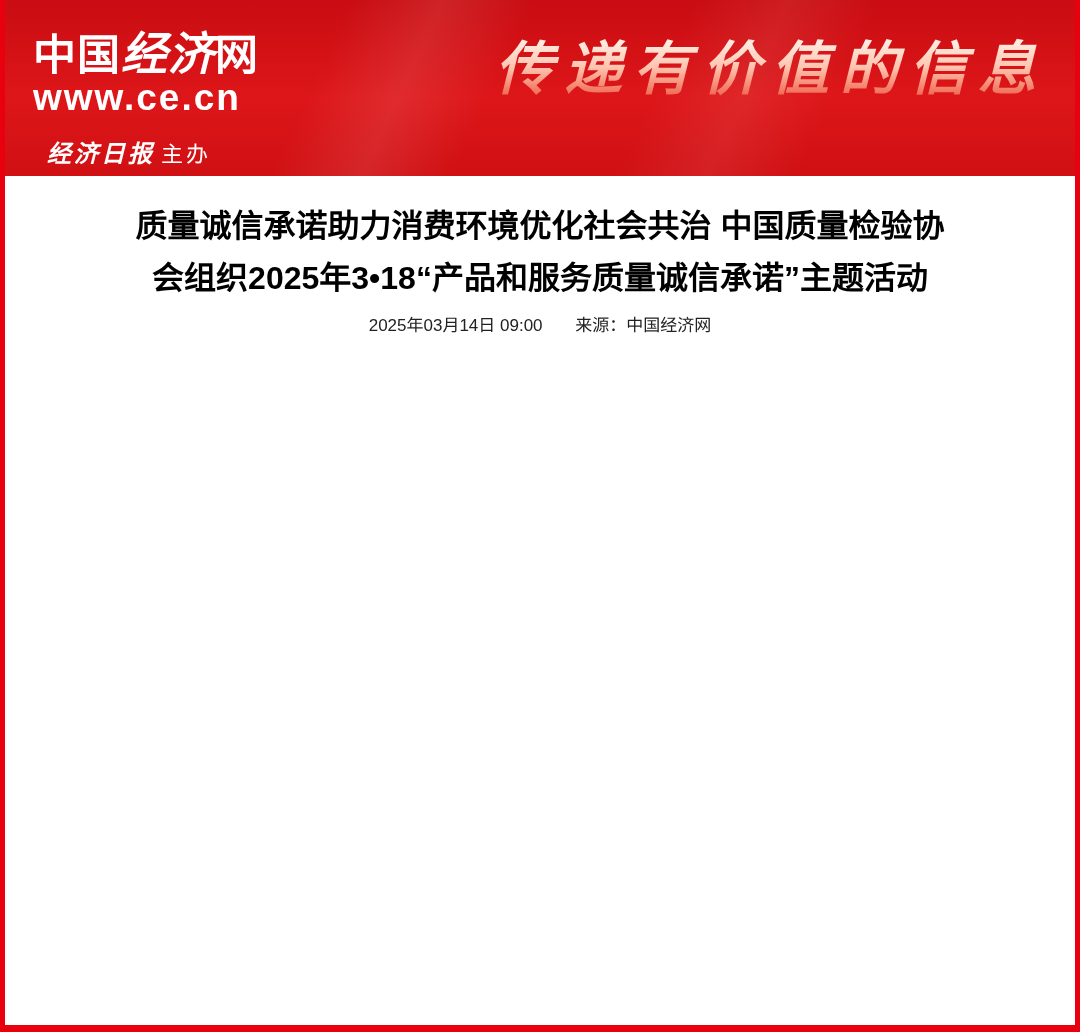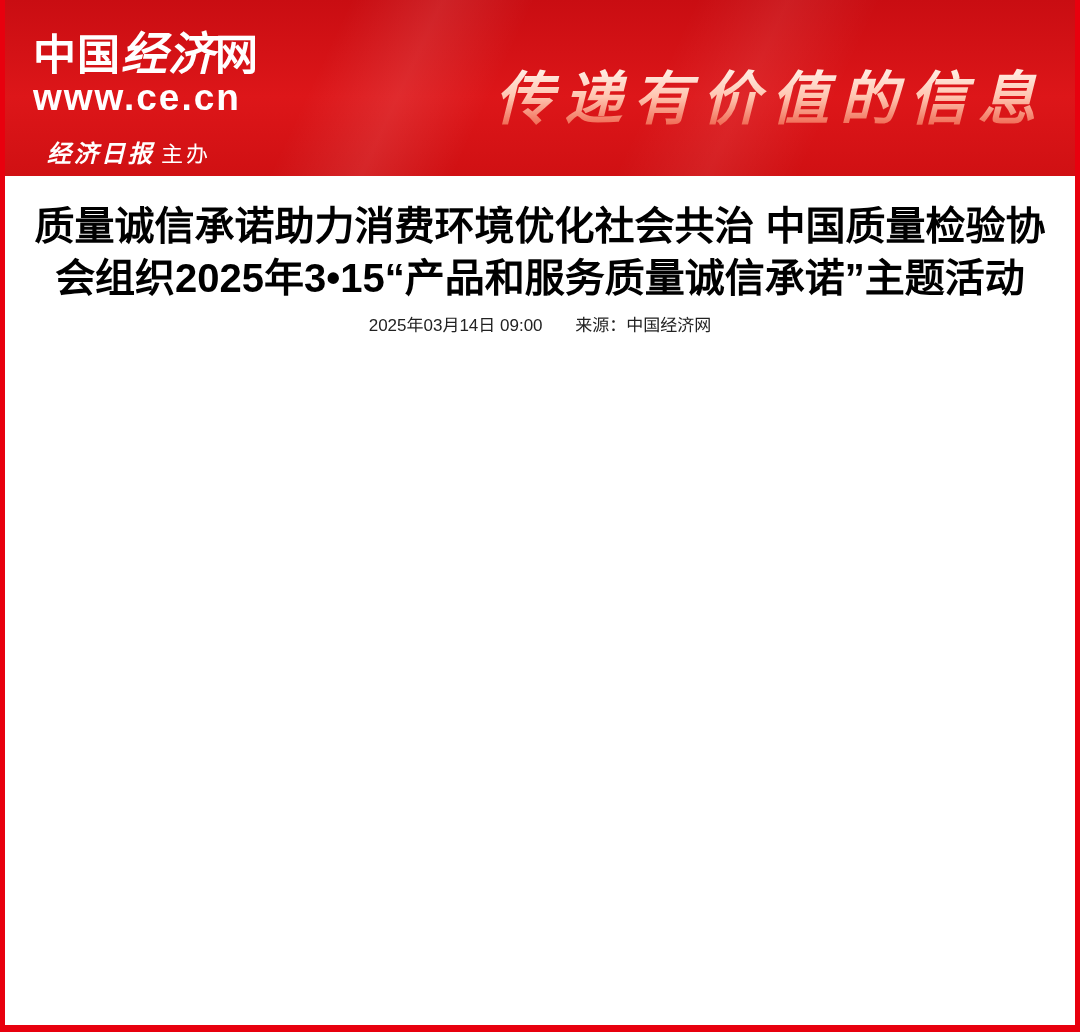--- a/index.html
+++ b/index.html
@@ -68,21 +68,21 @@
     margin-top: 18px;
     margin-left: 14px;
     font-size: 22px;
     letter-spacing: 3px;
     white-space: nowrap;
   }
   .logo-host .calli { margin-right: 6px; font-size: 24px; }
   .slogan {
     position: absolute;
     right: 28px;
-    top: 68px;
+    top: 38px;
     font-family: "DejaVu Serif", serif;
     font-style: italic;
     font-weight: 700;
     font-size: 58px;
     line-height: 1.1;
     letter-spacing: 11px;
     white-space: nowrap;
     background: linear-gradient(180deg,
       var(--slogan-grad-top, #ffeadf) 8%,
       var(--slogan-grad-mid, #ffc5b0) 45%,
@@ -91,21 +91,21 @@
     background-clip: text;
     color: transparent;
   }
   
   .content {
     padding: 24px 25px 10px 25px;
   }
   .title {
     margin: 0;
     text-align: center;
-    font-size: 40px;
+    font-size: 32px;
     line-height: 52px;
     font-weight: 800;
     color: var(--title-color, #000000);
     letter-spacing: 0;
   }
   .title .tl { display: block; }
   .meta {
     margin: 12px 0 26px 0;
     text-align: center;
     font-size: 17px;
@@ -133,21 +133,21 @@
       <div class="logo-zh"><span>中国</span><span class="calli">经济</span><span>网</span></div>
       <div class="logo-url">www.ce.cn</div>
       <div class="logo-host"><span class="calli">经济日报</span><span>主办</span></div>
     </div>
     <div class="slogan">传递有价值的信息</div>
   </header>
 
   <main class="content">
     <h1 class="title">
       <span class="tl">质量诚信承诺助力消费环境优化社会共治 中国质量检验协</span>
-      <span class="tl">会组织2025年3•15“产品和服务质量诚信承诺”主题活动</span>
+      <span class="tl">会组织2025年3•18“产品和服务质量诚信承诺”主题活动</span>
     </h1>
 
     <div class="meta">
       <span>2025年03月14日 09:00</span>
       <span class="src">来源：中国经济网</span>
     </div>
 
   </main>
 
 </div>

